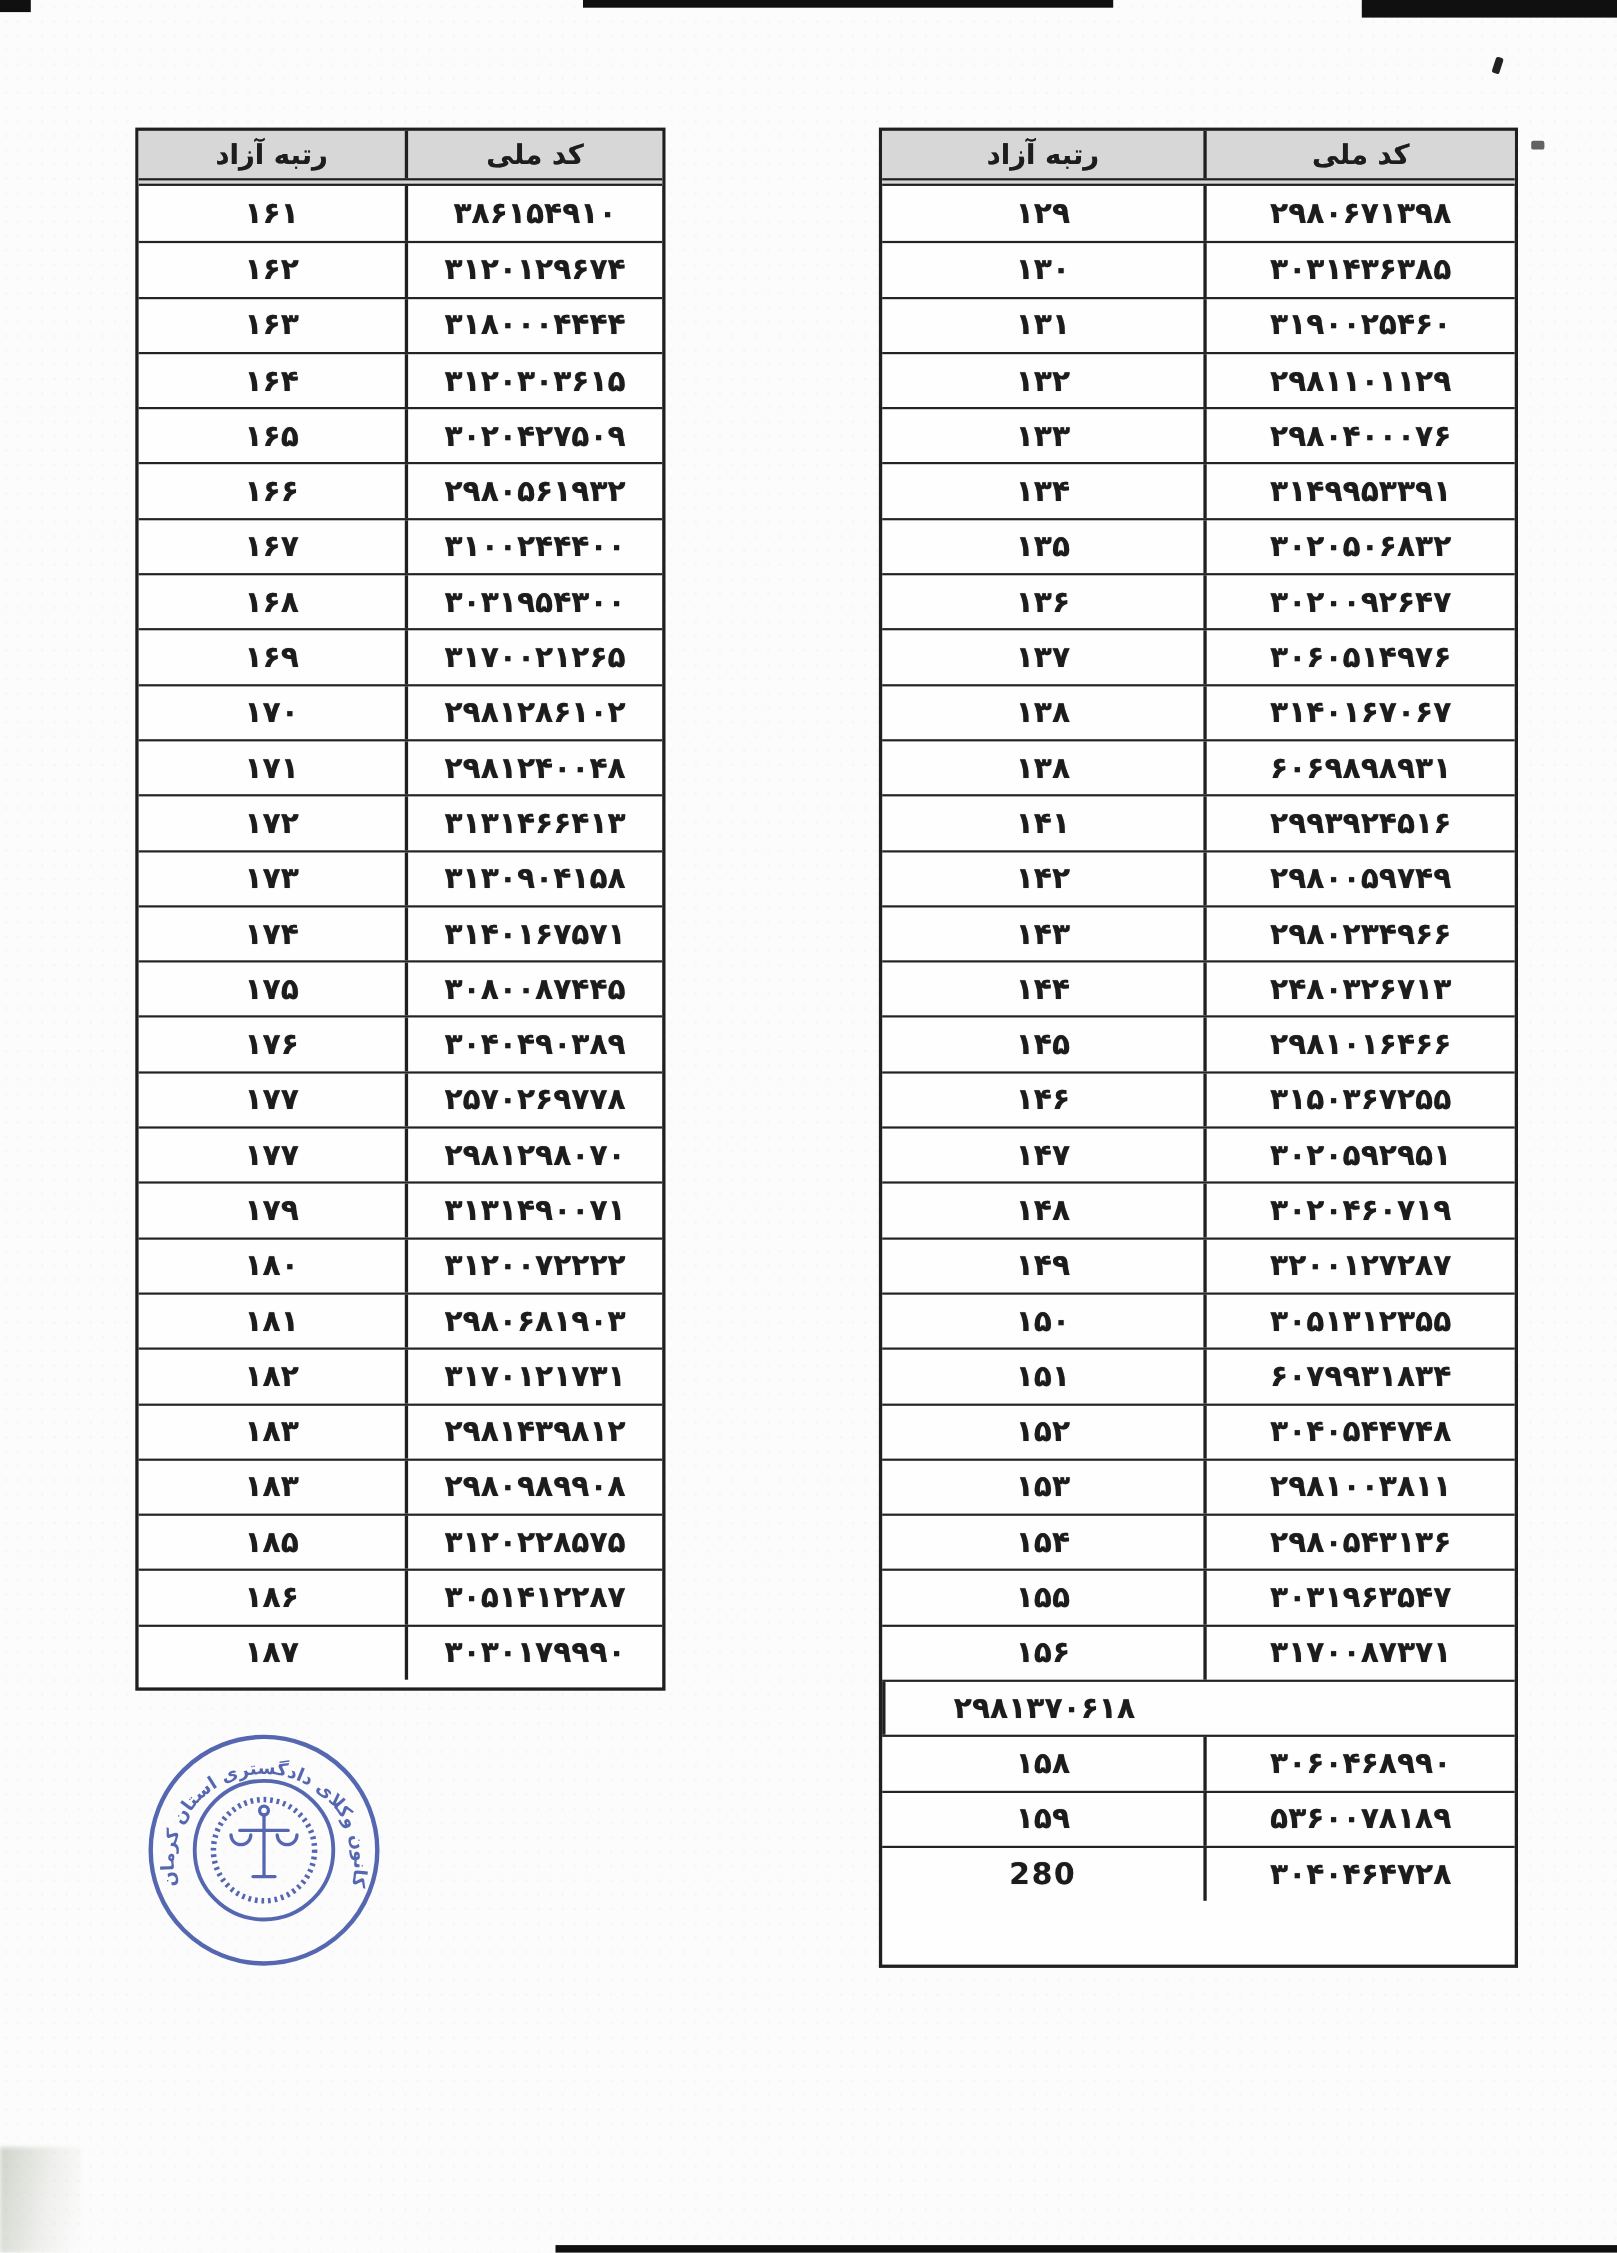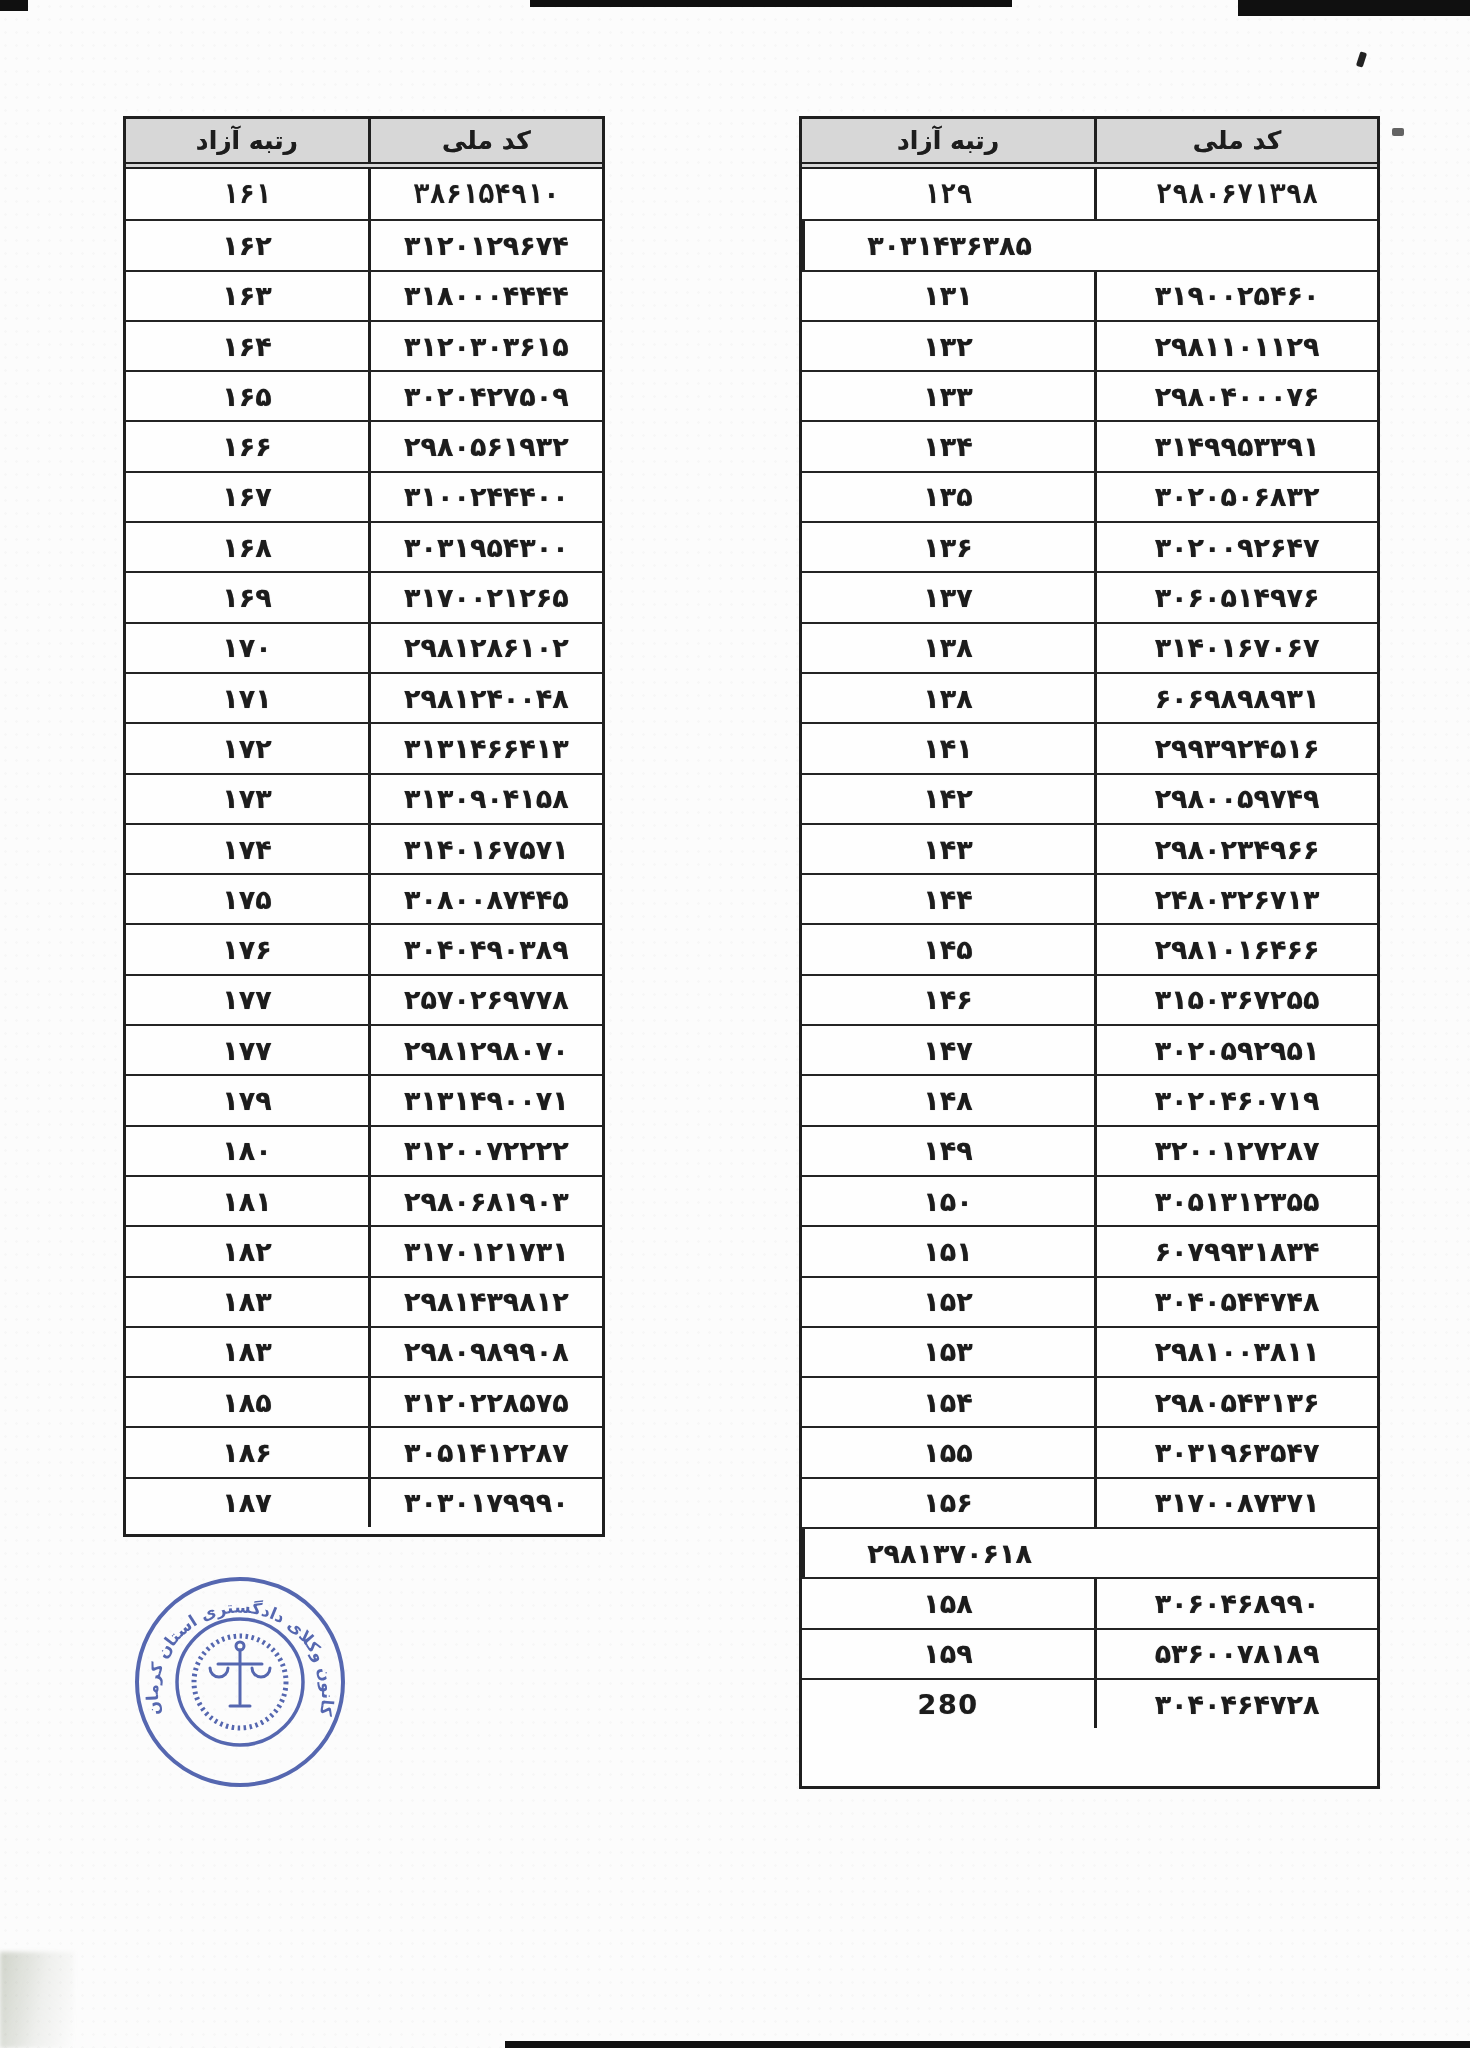--- a/index.html
+++ b/index.html
@@ -24,21 +24,21 @@
   .th{
     display:flex;align-items:center;justify-content:center;
     font-size:25px;font-weight:700;color:#1d1d1d;direction:rtl;
     text-shadow:0 0 0.6px rgba(20,20,20,.6);
   }
   .th.code,.td.code{border-left:3px solid #1f1f1f;box-sizing:border-box;}
   .tr{
     display:grid;grid-template-columns:50.8% 49.2%;
     height:50.3px;box-sizing:border-box;border-top:2.4px solid #242424;
   }
-  .tr:first-child{border-top:none;font-family:Liberation Mono, monospace;}
+  .tr:first-child{border-top:none;}
   .td{
     display:flex;align-items:center;justify-content:center;
     font-size:27px;font-weight:700;color:#1c1c1c;
     letter-spacing:1.5px;direction:ltr;
     text-shadow:0 0 0.7px rgba(25,25,25,.55);
   }
   
   .bar{position:absolute;background:#101010;}
   .mark{position:absolute;background:#222;border-radius:2px;}
   .smudge{
@@ -185,20 +185,21 @@
   <div class="thead">
     <div class="th rank">رتبه آزاد</div>
     <div class="th code">کد ملی</div>
   </div>
   <div class="tbody">
       <div class="tr">
         <div class="td rank">۱۲۹</div>
         <div class="td code">۲۹۸۰۶۷۱۳۹۸</div>
       </div>
       <div class="tr">
+        <div class="td rank">۱۳۰</div>
         <div class="td code">۳۰۳۱۴۳۶۳۸۵</div>
       </div>
       <div class="tr">
         <div class="td rank">۱۳۱</div>
         <div class="td code">۳۱۹۰۰۲۵۴۶۰</div>
       </div>
       <div class="tr">
         <div class="td rank">۱۳۲</div>
         <div class="td code">۲۹۸۱۱۰۱۱۲۹</div>
       </div>

